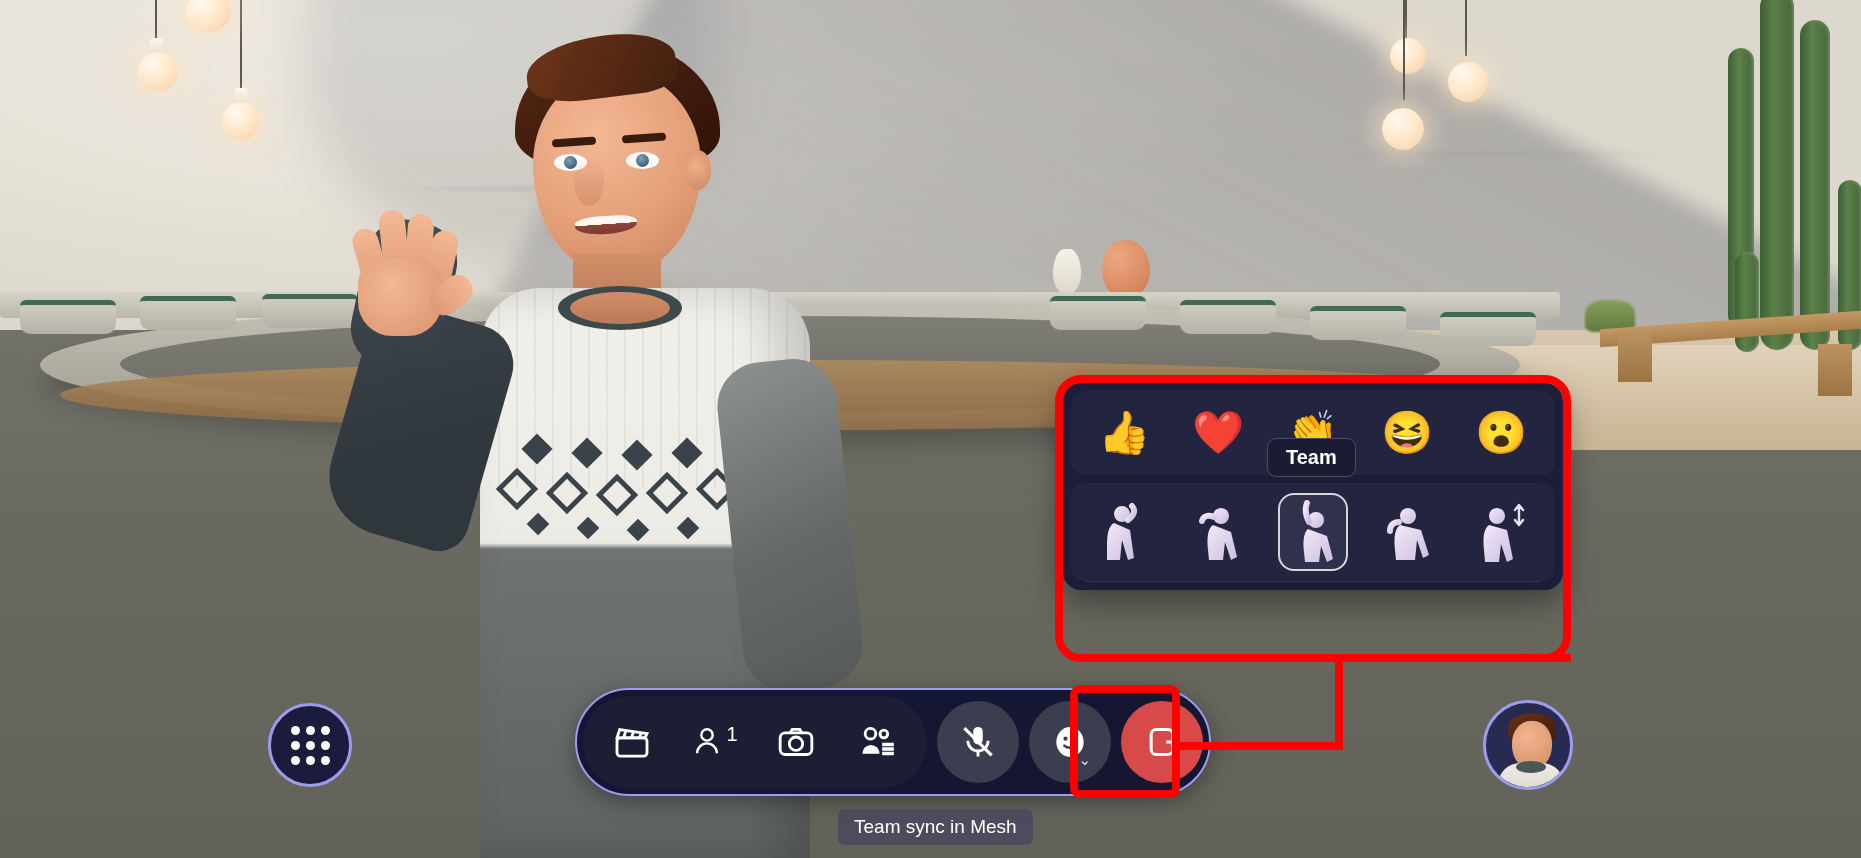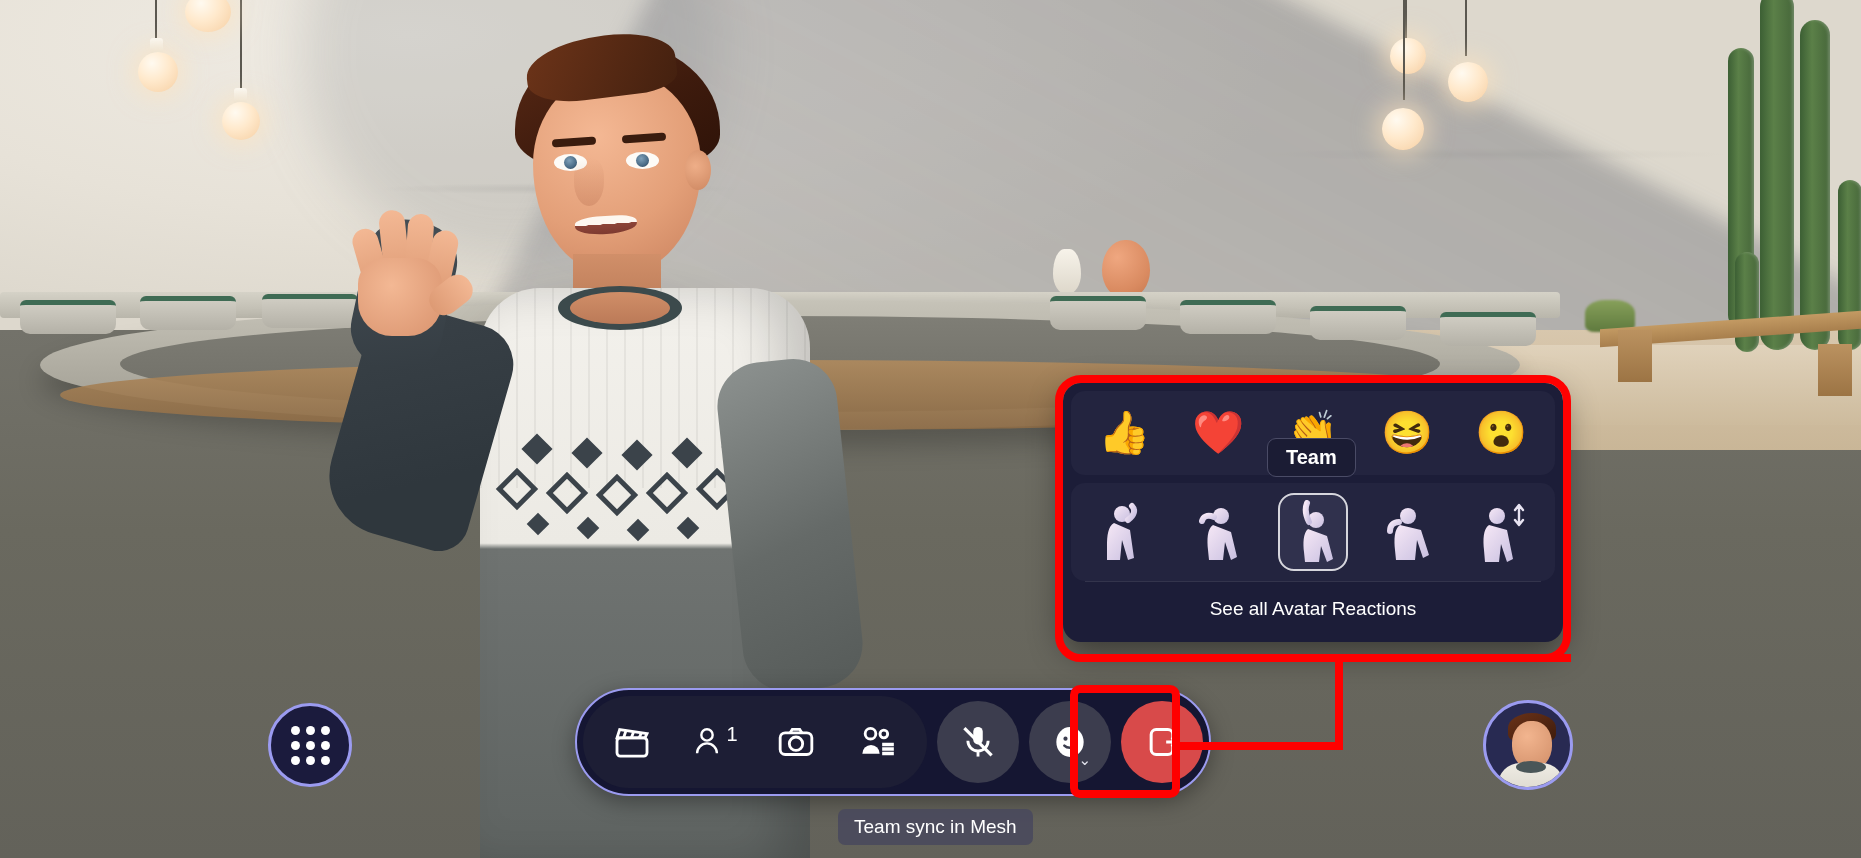--- a/index.html
+++ b/index.html
@@ -664,21 +664,20 @@
       <div class="pose-btn">
         <svg width="58" height="64" viewBox="0 0 58 64">
           <circle cx="24" cy="16" r="8" fill="url(#g1)"></circle>
           <path d="M16 25 C10 29 10 40 11 50 L12 62 L26 62 L28 44 L34 62 L40 59 L34 30 Z" fill="url(#g1)"></path>
           <path d="M46 6 L46 24 M42 10 L46 5 L50 10 M42 20 L46 25 L50 20" stroke="#e8e4f2" stroke-width="2.4" fill="none" stroke-linecap="round" stroke-linejoin="round"></path>
         </svg>
       </div>
     </div>
 
     <div class="panel-div"></div>
-    <div class="see-all">See all Avatar Reactions</div>
   </div>
 
   <div class="anno anno-h1"></div>
   <div class="anno anno-v"></div>
   <div class="anno anno-h2"></div>
   <div class="anno anno-panel"></div>
   <div class="anno anno-btn"></div>
 
 </div>
 

